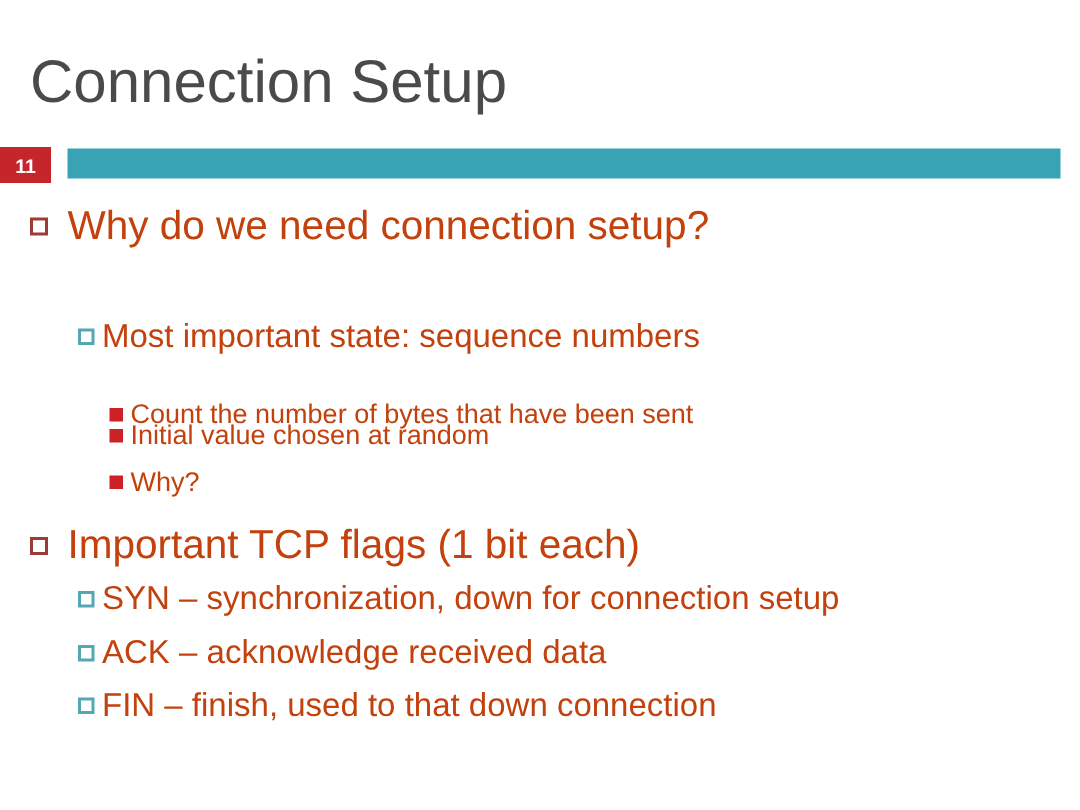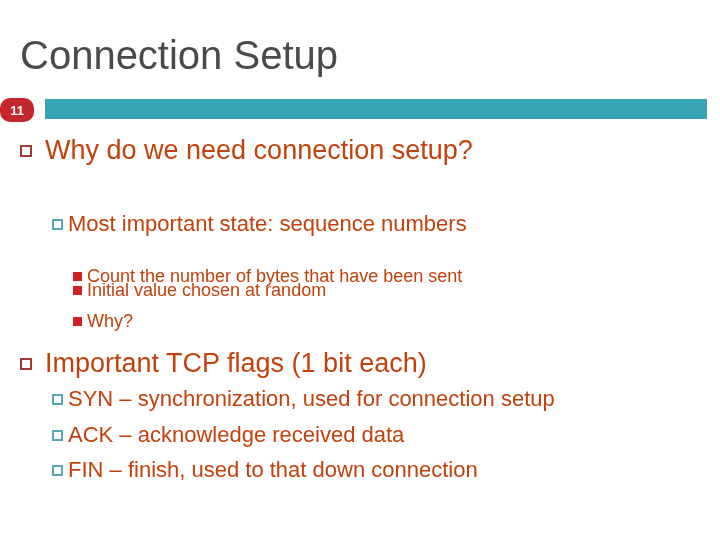--- a/index.html
+++ b/index.html
@@ -29,21 +29,20 @@
   .slide-number-box {
     position: absolute;
     left: 0px;
     top: 98px;
     width: 34px;
     height: 24px;
     background: #c4262b;
     display: flex;
     align-items: center;
     justify-content: center;
-    border-radius: 10px;
   }
   .slide-number-text {
     color: #ffffff;
     font-size: 13px;
     font-weight: 700;
   }
   .accent-bar {
     position: absolute;
     left: 45px;
     top: 99px;
@@ -124,21 +123,21 @@
     <span>Why?</span>
   </div>
 
   <div class="line l1" style="top:349px">
     <span class="bullet b1"></span>
     <span>Important TCP flags (1 bit each)</span>
   </div>
 
   <div class="line l2" style="top:387px">
     <span class="bullet b2"></span>
-    <span>SYN – synchronization, used for connection setup</span>
+    <span>SYN – synchronization, down for connection setup</span>
   </div>
 
   <div class="line l2" style="top:423px">
     <span class="bullet b2"></span>
     <span>ACK – acknowledge received data</span>
   </div>
 
   <div class="line l2" style="top:458px">
     <span class="bullet b2"></span>
     <span>FIN – finish, used to that down connection</span>

